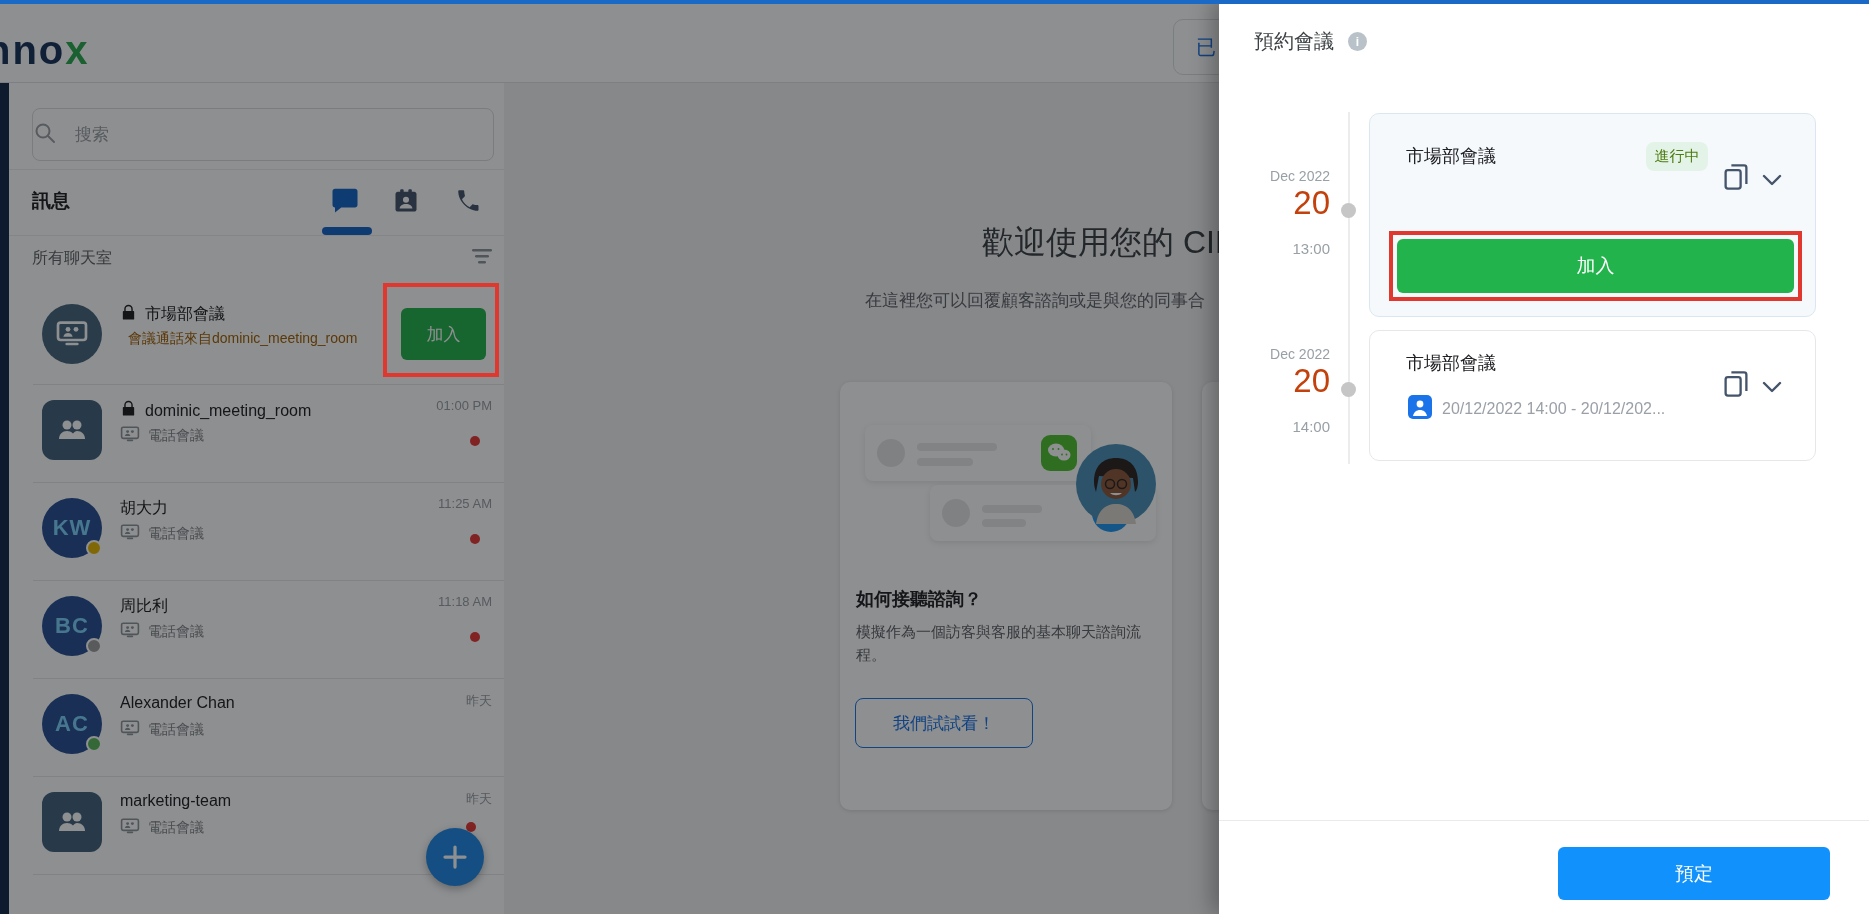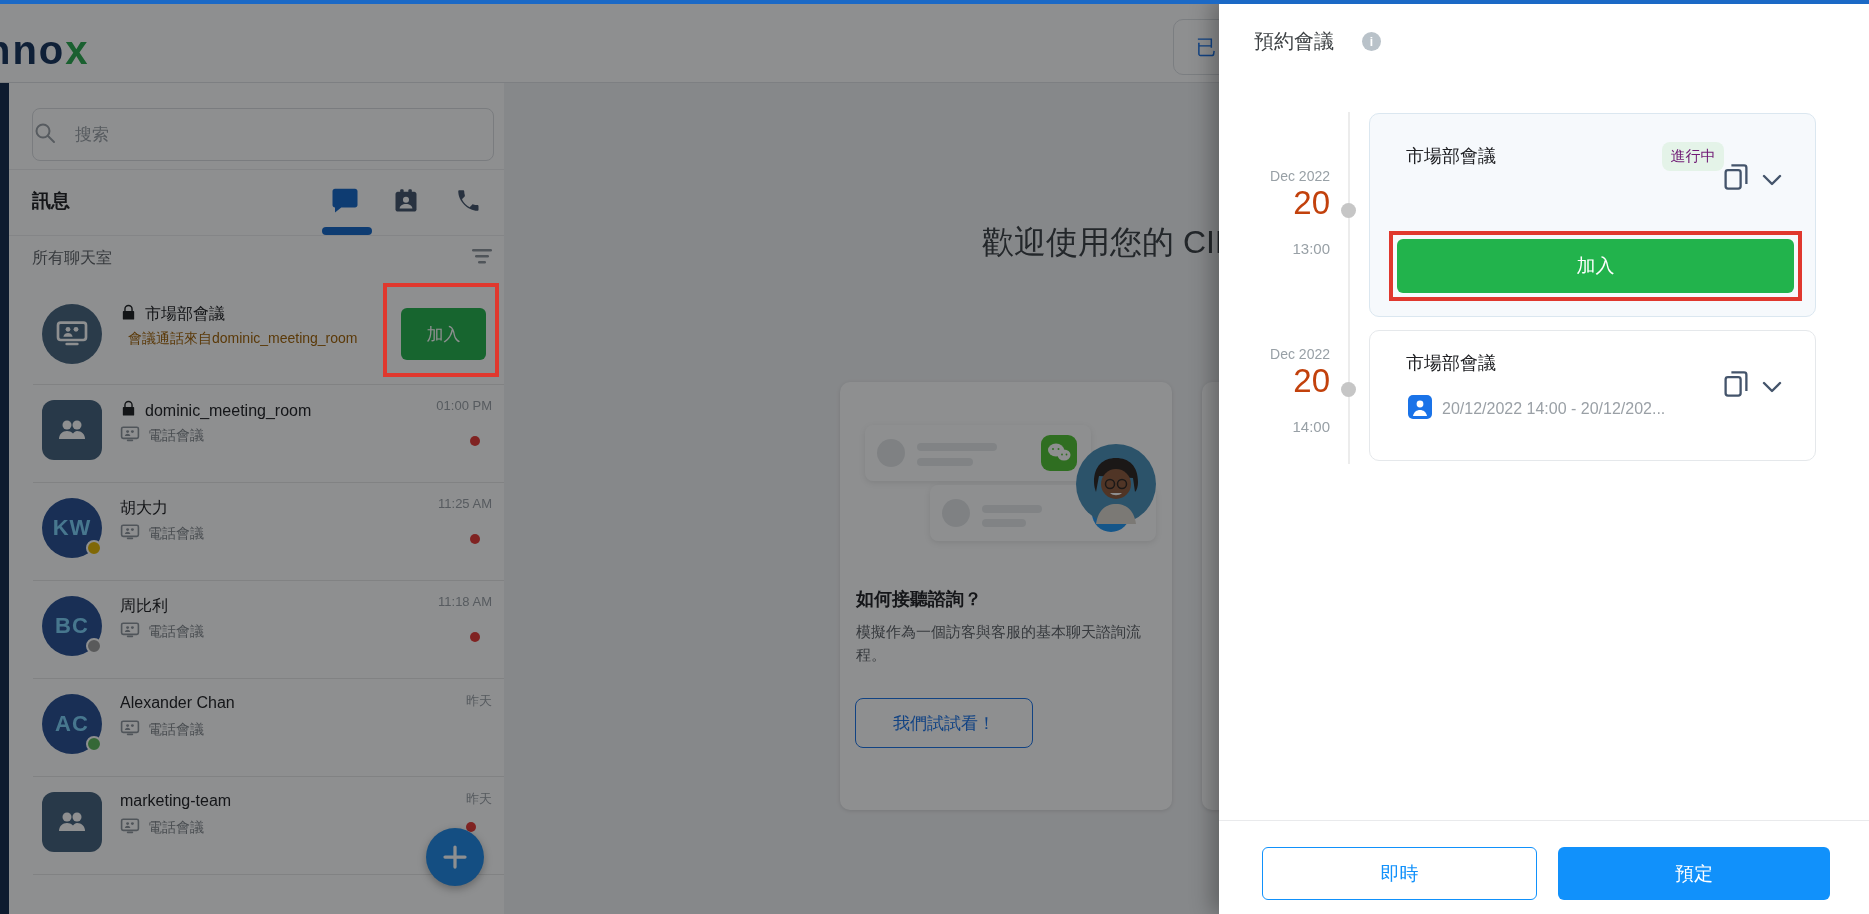--- a/index.html
+++ b/index.html
@@ -57,34 +57,34 @@
   .onb-body { position:absolute; left:16px; top:238px; width:292px; font-size:15px; line-height:1.55; color:#5f6368; }
   .try-btn { position:absolute; left:15px; top:316px; width:178px; height:50px; background:#fff; border:1.5px solid #1a73e8; border-radius:8px; color:#1a73e8; font-size:17px; cursor:pointer; }
 
   
   .overlay { position:absolute; left:0; top:0; width:1869px; height:914px; background:rgba(8,10,12,0.46); z-index:50; }
   .anno { position:absolute; border:4px solid #e0382e; z-index:60; }
   .top-strip { position:absolute; left:0; top:0; width:1869px; height:4px; background:#1b69c6; z-index:80; }
 
   
   .panel { position:absolute; left:1219px; top:0; width:650px; height:914px; background:#fff; z-index:70; box-shadow:-8px 0 20px rgba(0,0,0,0.28); }
-  .panel-title-row { position:absolute; left:35px; top:28px; display:flex; align-items:center; gap:28px; }
+  .panel-title-row { position:absolute; left:35px; top:28px; display:flex; align-items:center; gap:14px; }
   .panel-title { font-size:20px; color:#3c4043; }
   .info-dot { width:19px; height:19px; border-radius:50%; background:#b9c2c9; color:#fff; font-size:12px; font-weight:bold; display:flex; align-items:center; justify-content:center; }
   .vline { position:absolute; left:129px; top:112px; width:2px; height:352px; background:#ececec; }
   .tl-dot { position:absolute; left:122px; width:15px; height:15px; border-radius:50%; background:#c6c6c6; }
   .date-block { position:absolute; left:16px; width:95px; text-align:right; }
   .date-month { font-size:14px; color:#98a0a6; }
   .date-day { font-size:33px; color:#c2410c; margin-top:0; }
   .date-time { font-size:15px; color:#98a0a6; margin-top:18px; }
   .meet-card { position:absolute; left:150px; width:447px; border-radius:10px; }
   .meet-card.active { background:#f6f9fc; border:1px solid #dbe7f0; height:204px; }
   .meet-card.plain { background:#fff; border:1px solid #e5e8eb; height:131px; }
   .meet-title { position:absolute; left:36px; font-size:18px; color:#202124; }
-  .badge { position:absolute; left:276px; top:28px; width:62px; height:29px; background:#e4f3e8; border-radius:8px; color:#701a75; font-size:15px; display:flex; align-items:center; justify-content:center;margin-left:16px; }
+  .badge { position:absolute; left:276px; top:28px; width:62px; height:29px; background:#e4f3e8; border-radius:8px; color:#4d7c0f; font-size:15px; display:flex; align-items:center; justify-content:center; }
   .meet-dt-row { position:absolute; left:38px; display:flex; align-items:center; gap:10px; }
   .meet-dt { font-size:16px; color:#9aa0a6; white-space:nowrap; }
   .join-big { position:absolute; left:27px; top:125px; width:397px; height:54px; background:#22b34c; border:none; border-radius:6px; color:#fff; font-size:19px; cursor:pointer; }
   .anno-in { position:absolute; left:19px; top:117px; width:413px; height:70px; border:4px solid #e0382e; }
   .icon-btn { position:absolute; background:none; border:none; cursor:pointer; padding:0; }
   .panel-footline { position:absolute; left:0; top:820px; width:650px; height:1px; background:#e9eaec; }
   .btn-outline { position:absolute; left:43px; top:847px; width:275px; height:53px; background:#fff; border:1.5px solid #1191fb; border-radius:6px; color:#1191fb; font-size:19px; cursor:pointer; }
   .btn-solid { position:absolute; left:339px; top:847px; width:272px; height:53px; background:#1191fb; border:none; border-radius:6px; color:#fff; font-size:19px; cursor:pointer; }
 </style>
 </head>
@@ -285,20 +285,21 @@
     <div class="unread-dot" style="left:457px; top:739px; right:auto;"></div>
     <button class="fab">
       <svg width="30" height="30" viewBox="0 0 24 24">
           <path d="M12 4v16M4 12h16" stroke="#fff" stroke-width="2.6" stroke-linecap="round"></path>
         </svg>
     </button>
   </div>
 
   <div class="main">
     <div class="welcome-h">歡迎使用您的 CINNOX</div>
+    <div class="welcome-sub">在這裡您可以回覆顧客諮詢或是與您的同事合</div>
 
     <div class="onb-card">
       <div class="bubble" style="left:25px; top:43px;">
         <div class="ava"></div>
         <div class="ln" style="left:52px; top:18px; width:80px;"></div>
         <div class="ln" style="left:52px; top:33px; width:56px;"></div>
         <div class="abs" style="left:176px; top:10px;">
           <svg width="36" height="36" viewBox="0 0 36 36">
               <rect width="36" height="36" rx="9" fill="#51c332"></rect>
               <ellipse cx="15" cy="15" rx="8" ry="6.5" fill="#fff"></ellipse>
@@ -388,18 +389,17 @@
             <span><svg width="24" height="24" viewBox="0 0 24 24">
                 <rect width="24" height="24" rx="5" fill="#1a73e8"></rect>
                 <circle cx="12" cy="9" r="3.4" fill="#fff"></circle>
                 <path d="M5 21c.8-4 3.6-6 7-6s6.2 2 7 6z" fill="#fff"></path>
               </svg></span>
             <span class="meet-dt">20/12/2022 14:00 - 20/12/202...</span>
           </div>
         </div>
       </div>
     <div class="panel-footline"></div>
-    <button class="btn-outline">即時</button>
     <button class="btn-solid">預定</button>
   </div>
 
   <div class="top-strip"></div>
 </div>
 
 </body></html>

